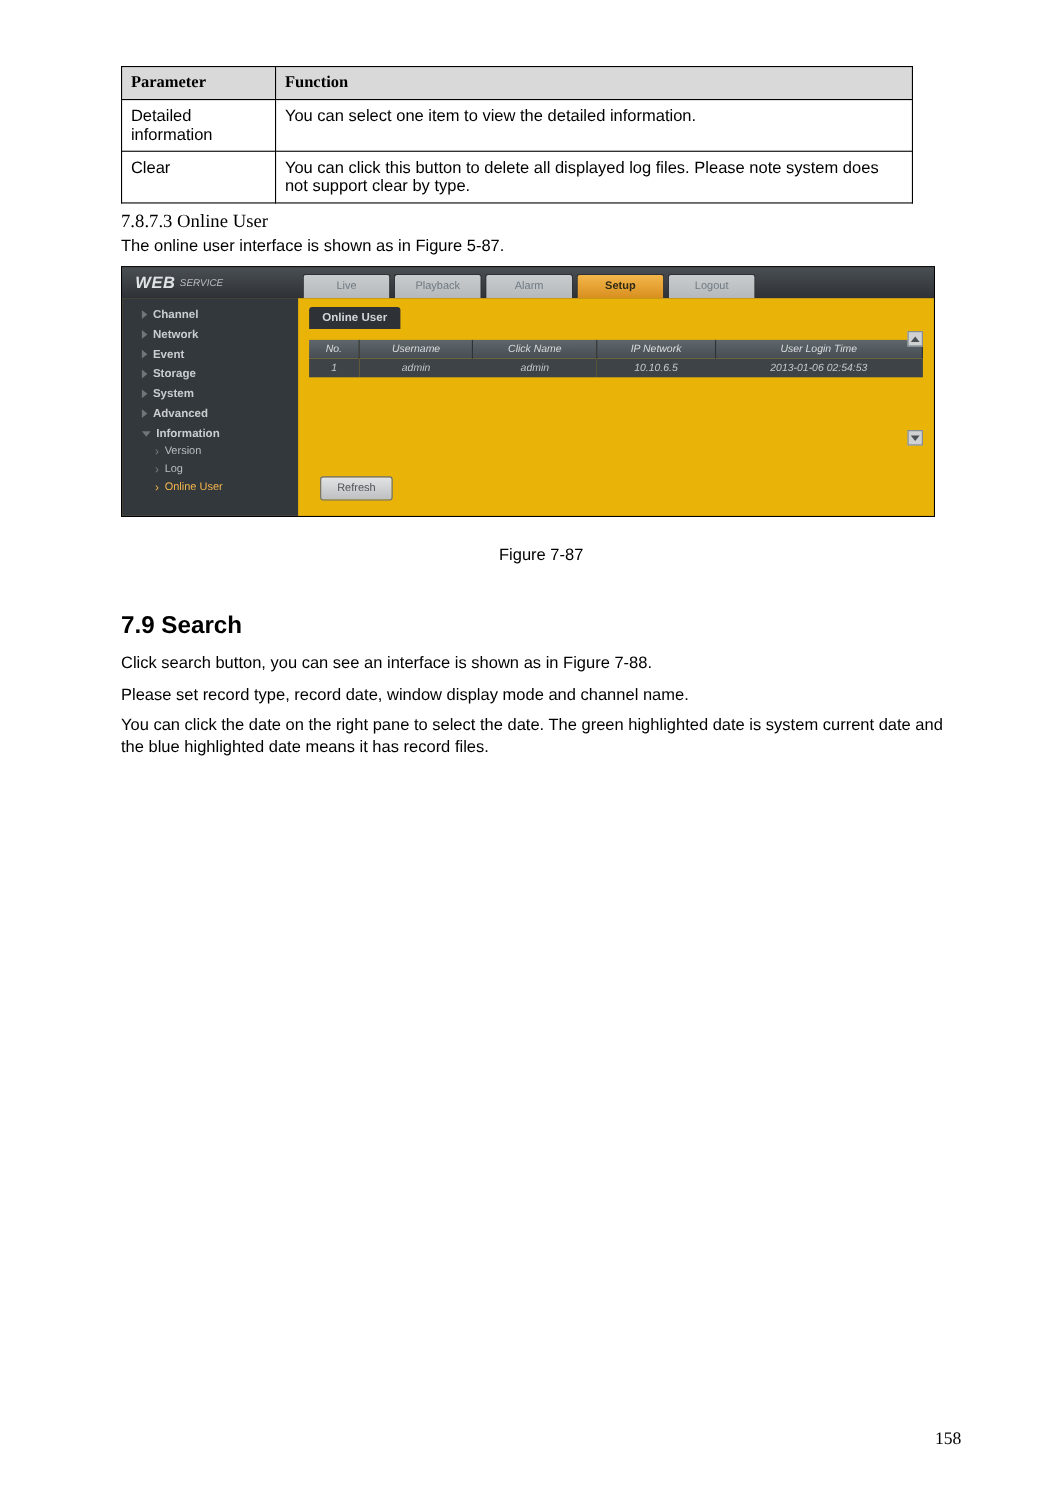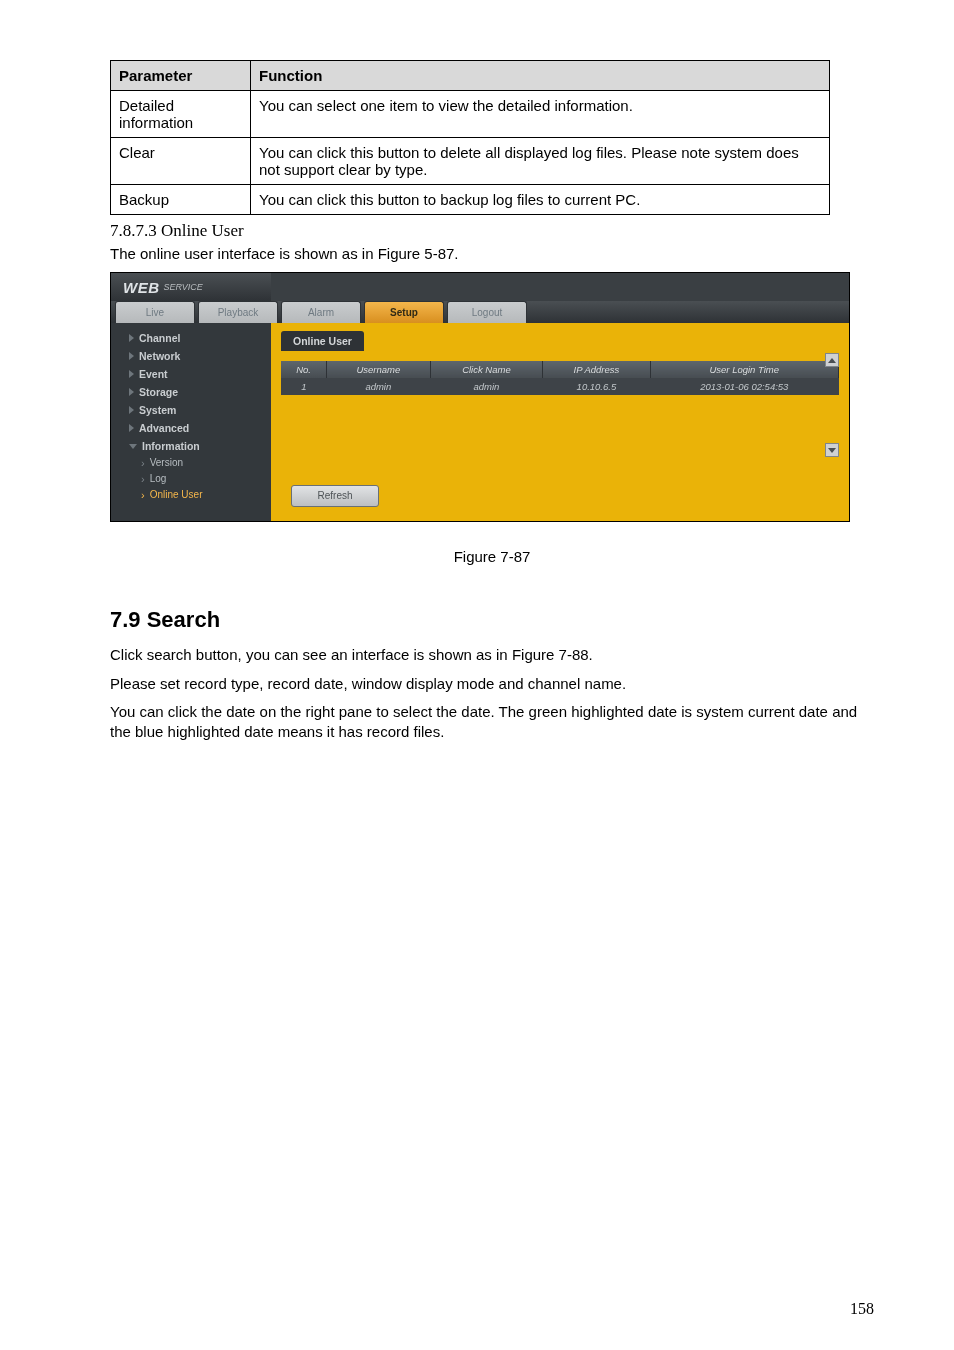--- a/index.html
+++ b/index.html
@@ -23,20 +23,21 @@
   .param-table th, .param-table td {
     border: 1.5px solid #000;
     text-align: left;
     vertical-align: top;
     font-size: 15px;
   }
   .param-table th {
     background: #d9d9d9;
     font-weight: bold;
     padding: 6px 8px;
+    font-family: Liberation Serif, serif;
   }
   .param-table td { padding: 6px 8px; }
   .param-table .col1 { width: 140px; }
 
   .sub-heading {
     font-family: "Times New Roman", Times, serif;
     font-size: 17px;
     margin-bottom: 3px;
   }
   .body-text {
@@ -50,21 +51,20 @@
     width: 740px;
     margin-top: 6px;
     font-size: 10px;
     color: #ccc;
     background: #3a3f43;
     border: 1px solid #000;
   }
   .ui-top {
     display: flex;
     align-items: stretch;
-    flex-direction: column;
   }
   .ui-logo {
     width: 160px;
     background: linear-gradient(#4a4f53,#2e3236);
     display: flex;
     align-items: center;
     padding-left: 12px;
     height: 28px;
   }
   .ui-logo-web {
@@ -208,21 +208,21 @@
   .scroll-down { top: 120px; }
   .tri-up {
     width:0;height:0;border-left:4px solid transparent;border-right:4px solid transparent;border-bottom:5px solid #4a4f53;
   }
   .tri-down {
     width:0;height:0;border-left:4px solid transparent;border-right:4px solid transparent;border-top:5px solid #4a4f53;
   }
 
   .refresh-btn {
     margin-top: 90px;
-    width: 88px;
+    width: 66px;
     height: 22px;
     border-radius: 3px;
     background: linear-gradient(#e1e3e5,#bdbfc1);
     border: 1px solid #6a7075;
     color: #4e5357;
     font-size: 10px;
     text-align: center;
     line-height: 20px;
     margin-left: 10px;
   }
@@ -258,24 +258,20 @@
   </thead>
   <tbody>
     <tr>
       <td class="col1">Detailed information</td>
       <td>You can select one item to view the detailed information.</td>
     </tr>
     <tr>
       <td class="col1">Clear</td>
       <td>You can click this button to delete all displayed log files.  Please note system does not support clear by type.</td>
     </tr>
-    <tr>
-      <td class="col1">Backup</td>
-      <td>You can click this button to backup log files to current PC.</td>
-    </tr>
   </tbody>
 </table>
 
 <div class="sub-heading">7.8.7.3 Online User</div>
 <div class="body-text">The online user interface is shown as in Figure 5-87.</div>
 
 <div class="ui-shot">
   <div class="ui-top">
     <div class="ui-logo">
       <span class="ui-logo-web">WEB</span>
@@ -332,21 +328,21 @@
     <div class="ui-main">
       <div class="tab-label-row">
         <div class="tab-label">Online User</div>
       </div>
       <table class="data-table">
         <thead>
           <tr>
             <th>No.</th>
             <th>Username</th>
             <th>Click Name</th>
-            <th>IP Address</th>
+            <th>IP Network</th>
             <th>User Login Time</th>
           </tr>
         </thead>
         <tbody>
           <tr>
             <td>1</td>
             <td>admin</td>
             <td>admin</td>
             <td>10.10.6.5</td>
             <td>2013-01-06 02:54:53</td>

